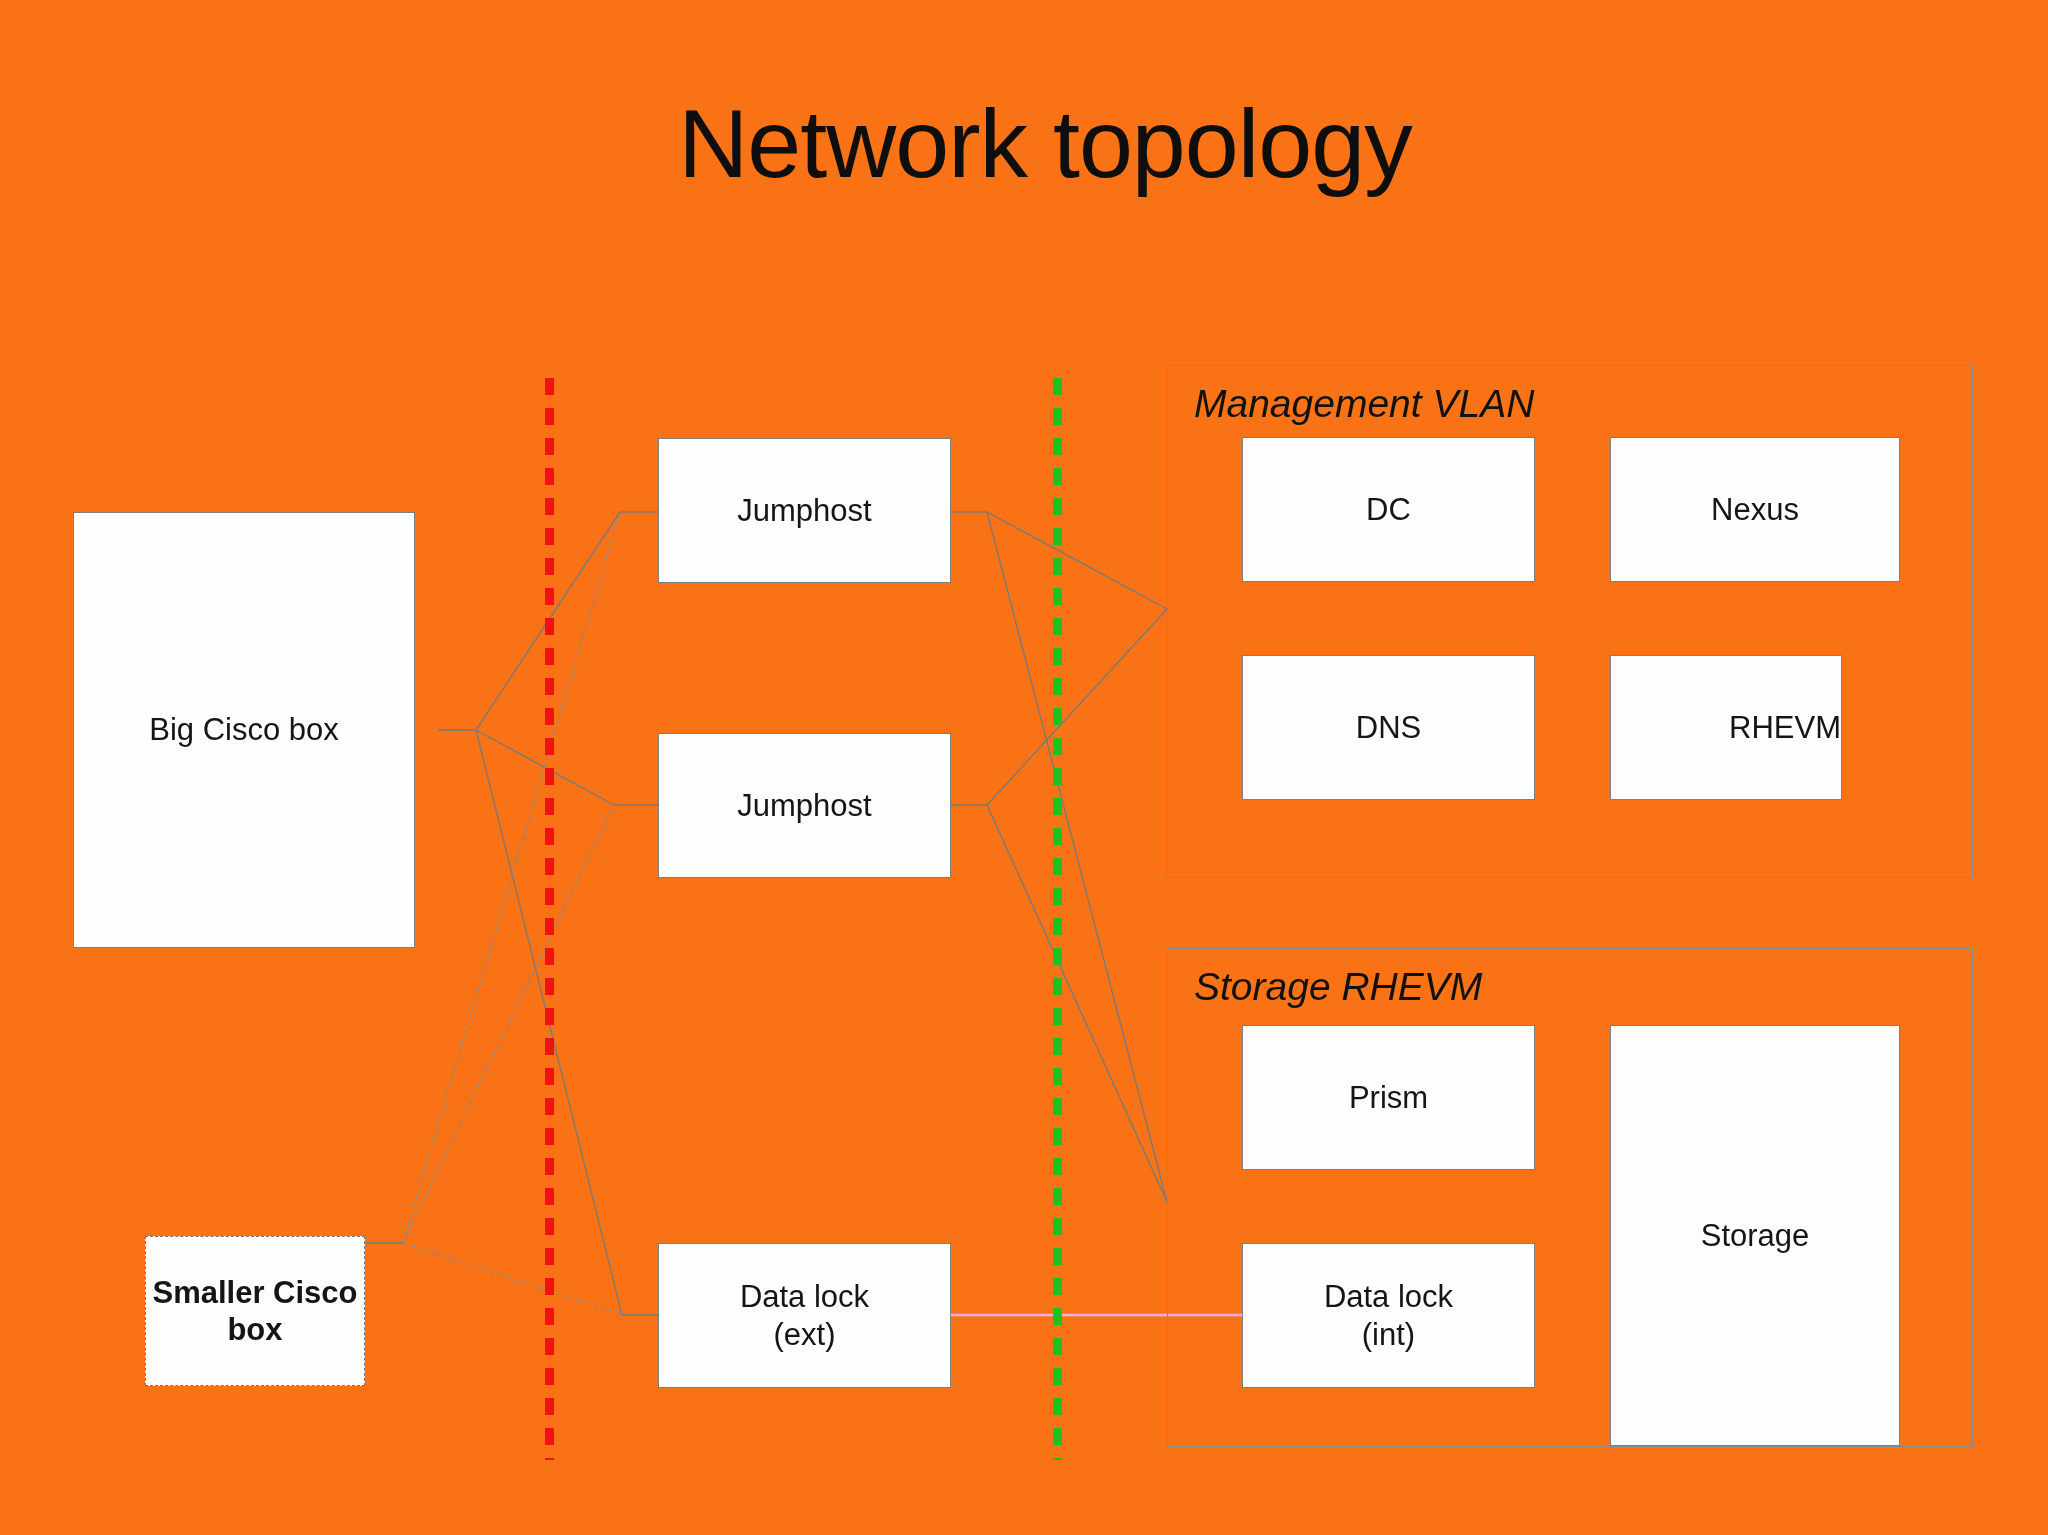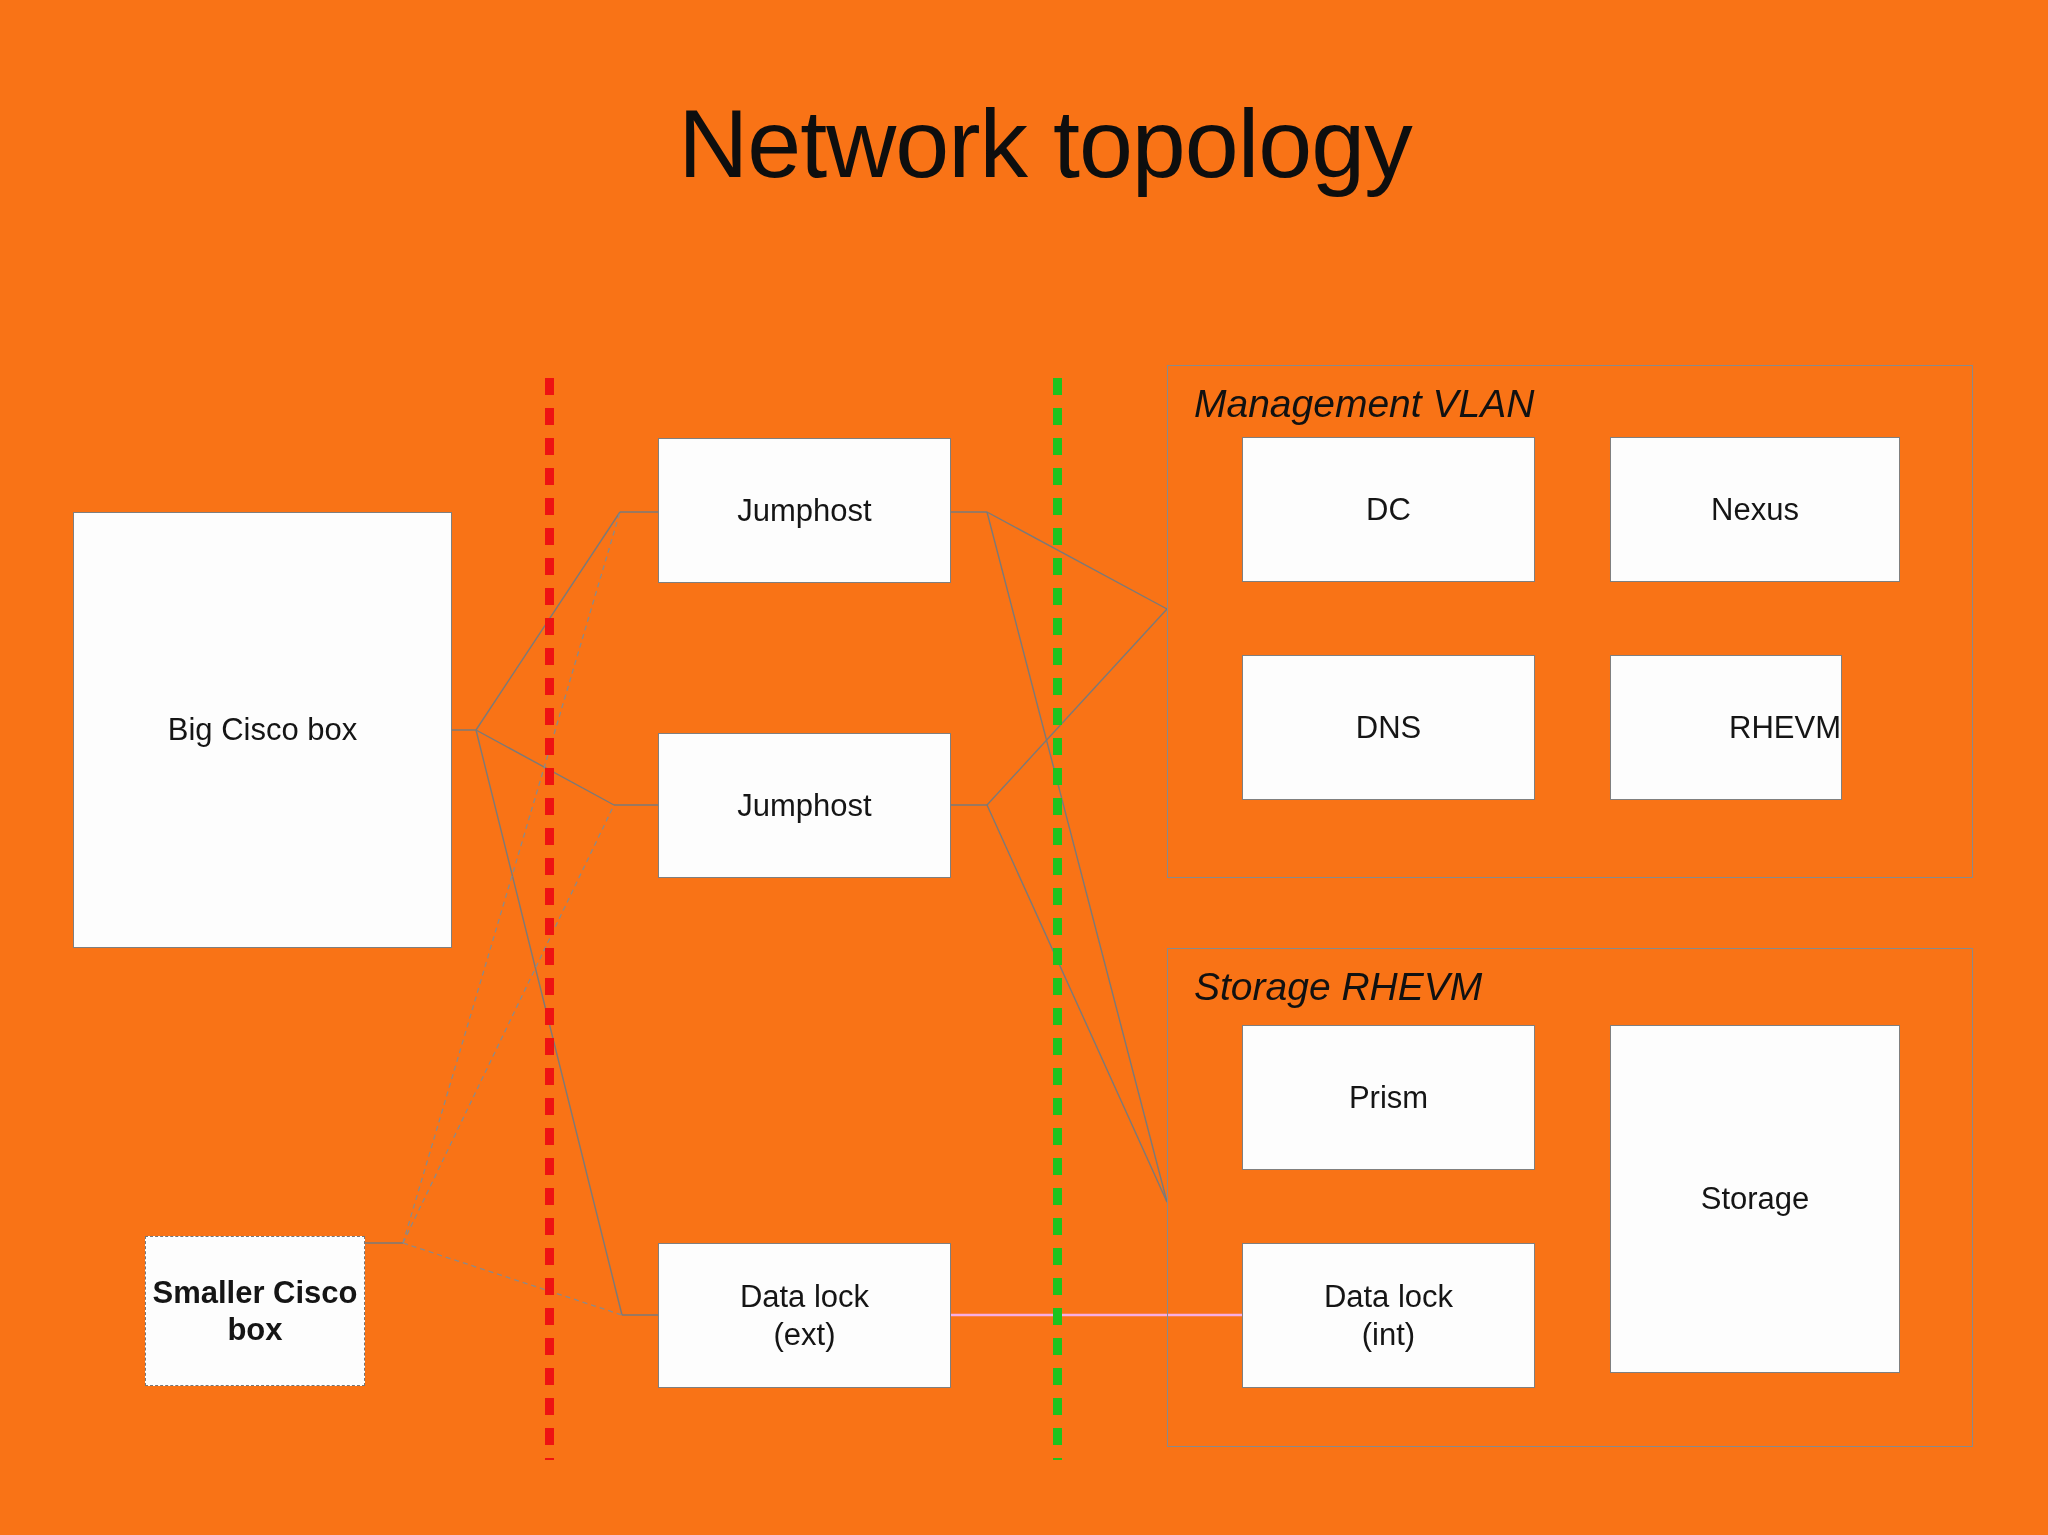--- a/index.html
+++ b/index.html
@@ -57,21 +57,21 @@
       <line x1="403" y1="1243" x2="620" y2="512"></line>
       <line x1="403" y1="1243" x2="614" y2="805"></line>
       <line x1="403" y1="1243" x2="622" y2="1315"></line>
     </g>
     <line x1="951" y1="1315" x2="1242" y2="1315" stroke="#f7aee2" stroke-width="2.5"></line>
   </svg>
 
   <div id="red-divider" class="divider"></div>
   <div id="green-divider" class="divider"></div>
 
-  <div class="node" style="left:73px;top:512px;width:379px;height:436px;">
+  <div class="node" style="left:73px;top:512px;width:342px;height:436px;">
     <div class="lbl">Big Cisco box</div>
   </div>
 
   <div class="node dashed-node" style="left:145px;top:1236px;width:220px;height:150px;font-weight:bold;">
     <div class="lbl">Smaller Cisco box</div>
   </div>
 
   <div class="node" style="left:658px;top:438px;width:293px;height:145px;">
     <div class="lbl">Jumphost</div>
   </div>
@@ -115,17 +115,17 @@
     <div class="lbl">Prism</div>
   </div>
 
   <div class="node" style="left:1242px;top:1243px;width:293px;height:145px;">
     <div class="lbl">
       <span>Data lock</span>
       <span>(int)</span>
     </div>
   </div>
 
-  <div class="node" style="left:1610px;top:1025px;width:290px;height:348px;">
+  <div class="node" style="left:1610px;top:1025px;width:290px;height:421px;">
     <div class="lbl">Storage</div>
   </div>
 
 </div>
 
 </body></html>

